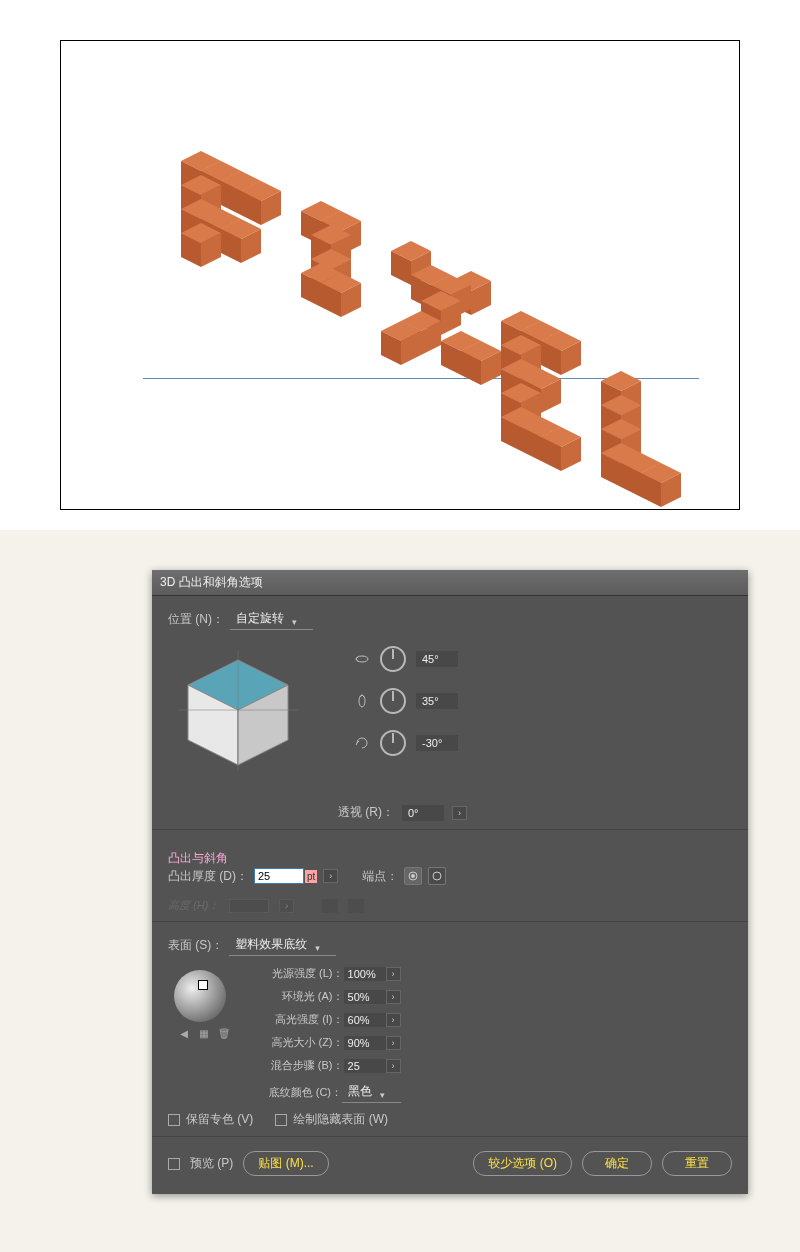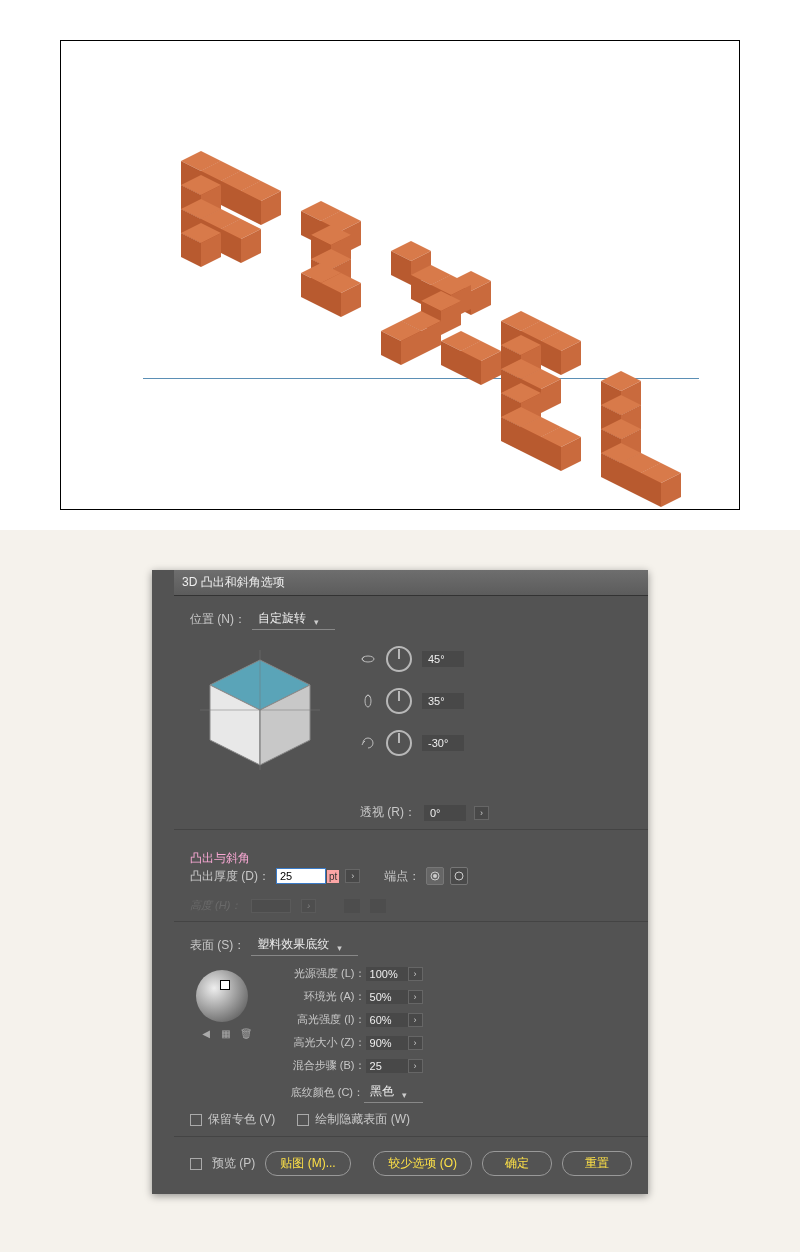--- a/index.html
+++ b/index.html
@@ -1,28 +1,28 @@
 <!DOCTYPE html>
 <html><head>
 <meta charset="utf-8">
 <style>
 * { box-sizing: border-box; margin: 0; padding: 0; font-family: "Microsoft YaHei", Arial, sans-serif; }
 body { background: #fff; width: 800px; }
 .canvas-area { margin: 40px 60px 20px 60px; border: 1px solid #000; height: 470px; position: relative; background: #fff; overflow: hidden; }
 .canvas-art { position: absolute; left: 80px; top: 80px; width: 560px; }
 .guide-line { position: absolute; left: 82px; right: 40px; top: 337px; height: 1px; background: #5b8fb5; }
 .dialog-wrap { background: #f5f2ec; padding: 40px 152px 80px 152px; }
-.dialog { width: 496px; background: #535353; color: #c8c8c8; font-size: 12px; box-shadow: 0 2px 8px rgba(0,0,0,0.4); padding-left: 22px; }
+.dialog { width: 596px; background: #535353; color: #c8c8c8; font-size: 12px; box-shadow: 0 2px 8px rgba(0,0,0,0.4); }
 .titlebar { background: linear-gradient(#6e6e6e,#5c5c5c); color: #eee; padding: 4px 8px; font-size: 12px; border-bottom: 1px solid #333; }
 .section { padding: 12px 16px 8px 16px; }
 .row { display: flex; align-items: center; margin-bottom: 10px; gap: 6px; }
 .label { color: #c8c8c8; font-size: 12px; white-space: nowrap; }
 .dropdown { background: #535353; border: none; border-bottom: 1px solid #888; color: #eee; padding: 2px 16px 2px 6px; font-size: 12px; position: relative; display: inline-flex; align-items: flex-end; }
 .dropdown::after { content: "▾"; font-size: 9px; margin-left: 8px; color: #ccc; }
-.rotation-area { display: flex; gap: 30px; align-items: flex-start; margin-top: 4px; }
+.rotation-area { display: flex; gap: 46px; align-items: flex-start; margin-top: 4px; }
 .cube-preview { width: 140px; height: 140px; position: relative; }
 .cube-svg { width: 100%; height: 100%; }
 .rotation-controls { display: flex; flex-direction: column; gap: 16px; margin-top: 6px; }
 .rot-row { display: flex; align-items: center; gap: 10px; }
 .rot-icon { width: 16px; height: 16px; display: inline-flex; align-items: center; justify-content: center; }
 .dial { width: 26px; height: 26px; border: 2px solid #b8b8b8; border-radius: 50%; position: relative; }
 .dial::after { content: ""; position: absolute; width: 2px; height: 10px; background: #b8b8b8; left: 50%; top: 1px; transform-origin: bottom; transform: translateX(-50%); }
 .val-box { background: #484848; color: #eee; padding: 2px 6px; min-width: 42px; font-size: 11px; }
 .stepper { background: #484848; color: #ccc; padding: 1px 5px; font-size: 9px; border: 1px solid #666; }
 .persp-row { display: flex; align-items: center; gap: 8px; margin-top: 24px; margin-left: 170px; }

